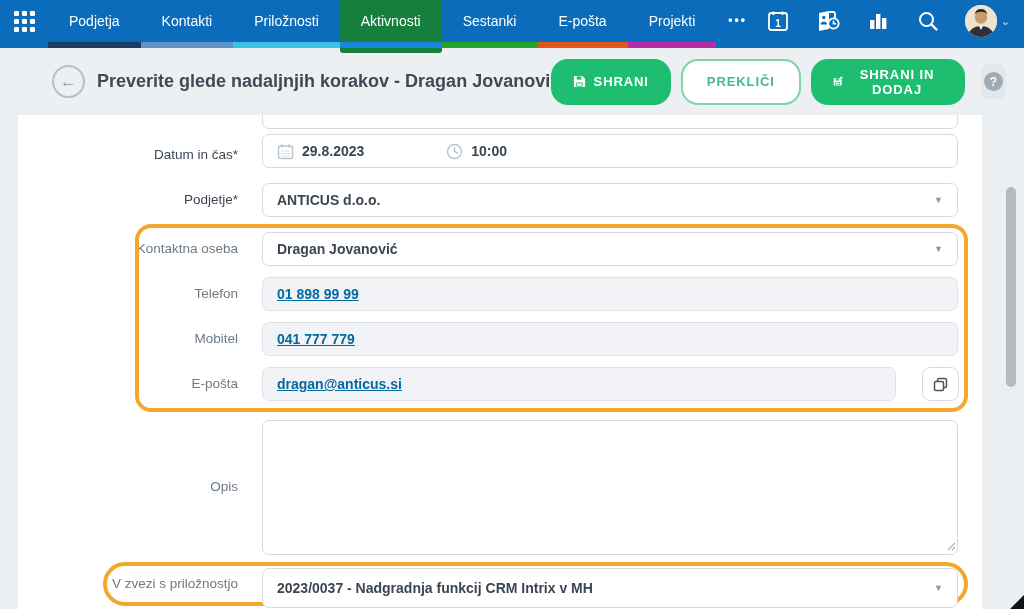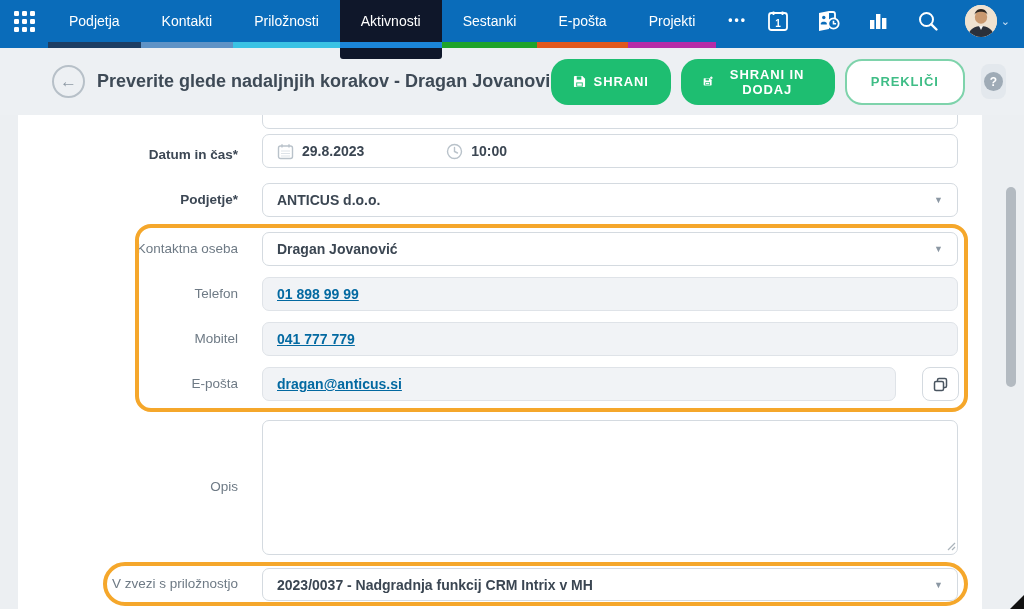--- a/index.html
+++ b/index.html
@@ -21,21 +21,21 @@
   .apps-grid { display:grid; grid-template-columns:repeat(3,5px); grid-gap:3px; }
   .apps-grid span { width:5px; height:5px; background:#fff; border-radius:1.2px; display:block; }
 
   .tabs { display:flex; height:42px; }
   .tab {
     position:relative; height:42px; line-height:42px; padding:0 21px;
     color:#fff; font-size:14px; cursor:pointer; white-space:nowrap;
   }
   .tab-underline { position:absolute; left:0; right:0; top:42px; height:6px; }
   .tab.active {
-    background:#0f172a; height:59px; border-radius:0 0 3px 3px; z-index:2;
+    background:#15803d; height:53px; border-radius:0 0 3px 3px; z-index:2;
   }
   .more-btn {
     height:42px; line-height:40px; padding:0 12px; color:#fff;
     font-size:12px; font-weight:bold; letter-spacing:2px; cursor:pointer;
   }
 
   .nav-right { margin-left:auto; display:flex; align-items:center; height:42px; padding-right:14px; gap:24px; }
   .nav-icon { width:26px; height:26px; display:flex; align-items:center; justify-content:center; cursor:pointer; }
   .avatar-wrap { display:flex; align-items:center; gap:4px; cursor:pointer; }
   .avatar { width:32px; height:32px; border-radius:50%; overflow:hidden; background:#efe2d2; }
@@ -76,21 +76,21 @@
   .content {
     position:absolute; left:0; top:115px; width:1024px; height:494px;
     background:#eceff2; overflow:hidden;
   }
   .card { position:absolute; left:18px; top:0; width:964px; height:494px; background:#fff; }
 
   .flabel {
     position:absolute; left:0; width:250px; height:34px; line-height:34px;
     text-align:right; padding-right:12px; font-size:13.5px; color:#6e7a85;
   }
-  .flabel.req { font-weight:bold; color:#3c4754; }
+  .flabel.req { font-weight:normal; color:#3c4754; }
 
   .fbox {
     position:absolute; left:262px; width:696px; height:34px;
     background:#fff; border:1px solid #d4dae0; border-radius:7px;
     display:flex; align-items:center; padding:0 14px; font-size:14px; font-weight:bold; color:#3b4652;
   }
   .fbox.readonly { background:#f1f3f6; border-color:#dfe3e8; }
   .caret { position:absolute; right:14px; color:#8b97a3; font-size:9px; }
   .linkval { color:#0369a1; text-decoration:underline; cursor:pointer; }
 
@@ -221,32 +221,32 @@
   <div class="hdr-actions">
     <button class="btn btn-green">
       <svg width="13" height="13" viewBox="0 0 14 14">
         <path d="M1 2 a1 1 0 0 1 1-1 h8 l3 3 v8 a1 1 0 0 1-1 1 h-10 a1 1 0 0 1-1-1 z" fill="#fff"></path>
         <rect x="4" y="1.5" width="5" height="3.5" fill="#1ebe71"></rect>
         <rect x="3.5" y="8" width="7" height="4.5" fill="#1ebe71"></rect>
         <rect x="4.5" y="9" width="5" height="2.6" fill="#fff"></rect>
       </svg>
       <span>SHRANI</span>
     </button>
+    <button class="btn btn-outline">
+      <span>PREKLIČI</span>
+    </button>
     <button class="btn btn-green">
       <svg width="15" height="15" viewBox="0 0 16 16">
         <path d="M1 4 a1 1 0 0 1 1-1 h8 l3 3 v7 a1 1 0 0 1-1 1 h-10 a1 1 0 0 1-1-1 z" fill="#fff"></path>
         <rect x="4" y="3.5" width="5" height="3" fill="#1ebe71"></rect>
         <rect x="3.5" y="9" width="7" height="4" fill="#1ebe71"></rect>
         <rect x="4.5" y="10" width="5" height="2.2" fill="#fff"></rect>
         <path d="M12.5 0.5 v4 M10.5 2.5 h4" stroke="#fff" stroke-width="1.6"></path>
       </svg>
       <span>SHRANI IN DODAJ</span>
-    </button>
-    <button class="btn btn-outline">
-      <span>PREKLIČI</span>
     </button>
     <button class="help-btn">
       <span class="help-circle">?</span>
     </button>
   </div>
 </div>
 
 <div class="content">
   <div class="card"></div>
 
@@ -308,21 +308,21 @@
   <div class="flabel" style="top:355px;">Opis</div>
   <textarea class="textarea" value="" style=""></textarea>
   <svg class="resize-ic" width="10" height="10" viewBox="0 0 10 10">
     <line x1="2" y1="9" x2="9" y2="2" stroke="#aab3bb" stroke-width="1.2"></line>
     <line x1="6" y1="9" x2="9" y2="6" stroke="#aab3bb" stroke-width="1.2"></line>
   </svg>
 
   <div class="hl" style="left:103px; top:447px; width:865px; height:44px; border-radius:22px;"></div>
 
   <div class="flabel" style="top:452px; z-index:6;">V zvezi s priložnostjo</div>
-  <div class="fbox" style="top:453px; height:33px; z-index:6;">
+  <div class="fbox" style="top:453px; height:40px; z-index:6;">
     <span>2023/0037 - Nadgradnja funkcij CRM Intrix v MH</span>
     <span class="caret">▼</span>
   </div>
 
   <div class="scroll-thumb"></div>
 
   <svg class="cursor" width="20" height="16" viewBox="0 0 20 16">
     <polygon points="20,16 4,16 20,0" fill="#111"></polygon>
   </svg>
 </div>

